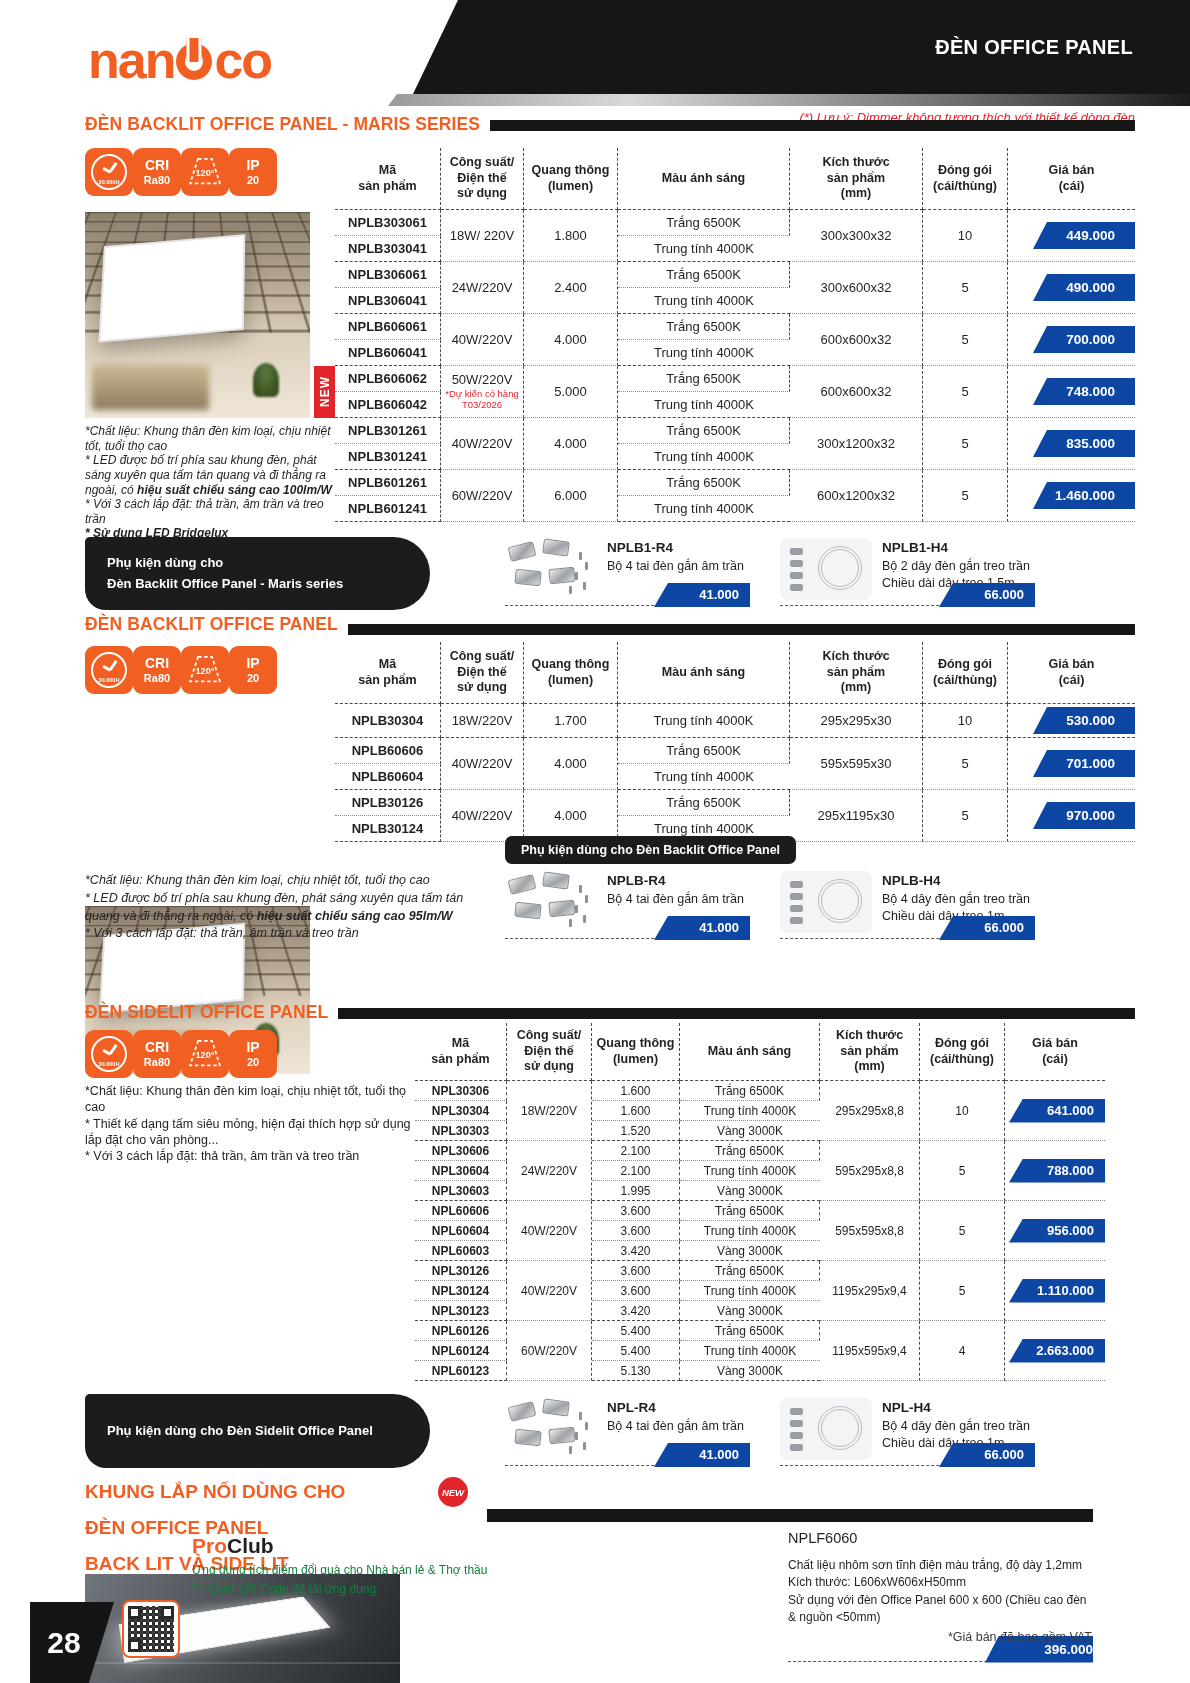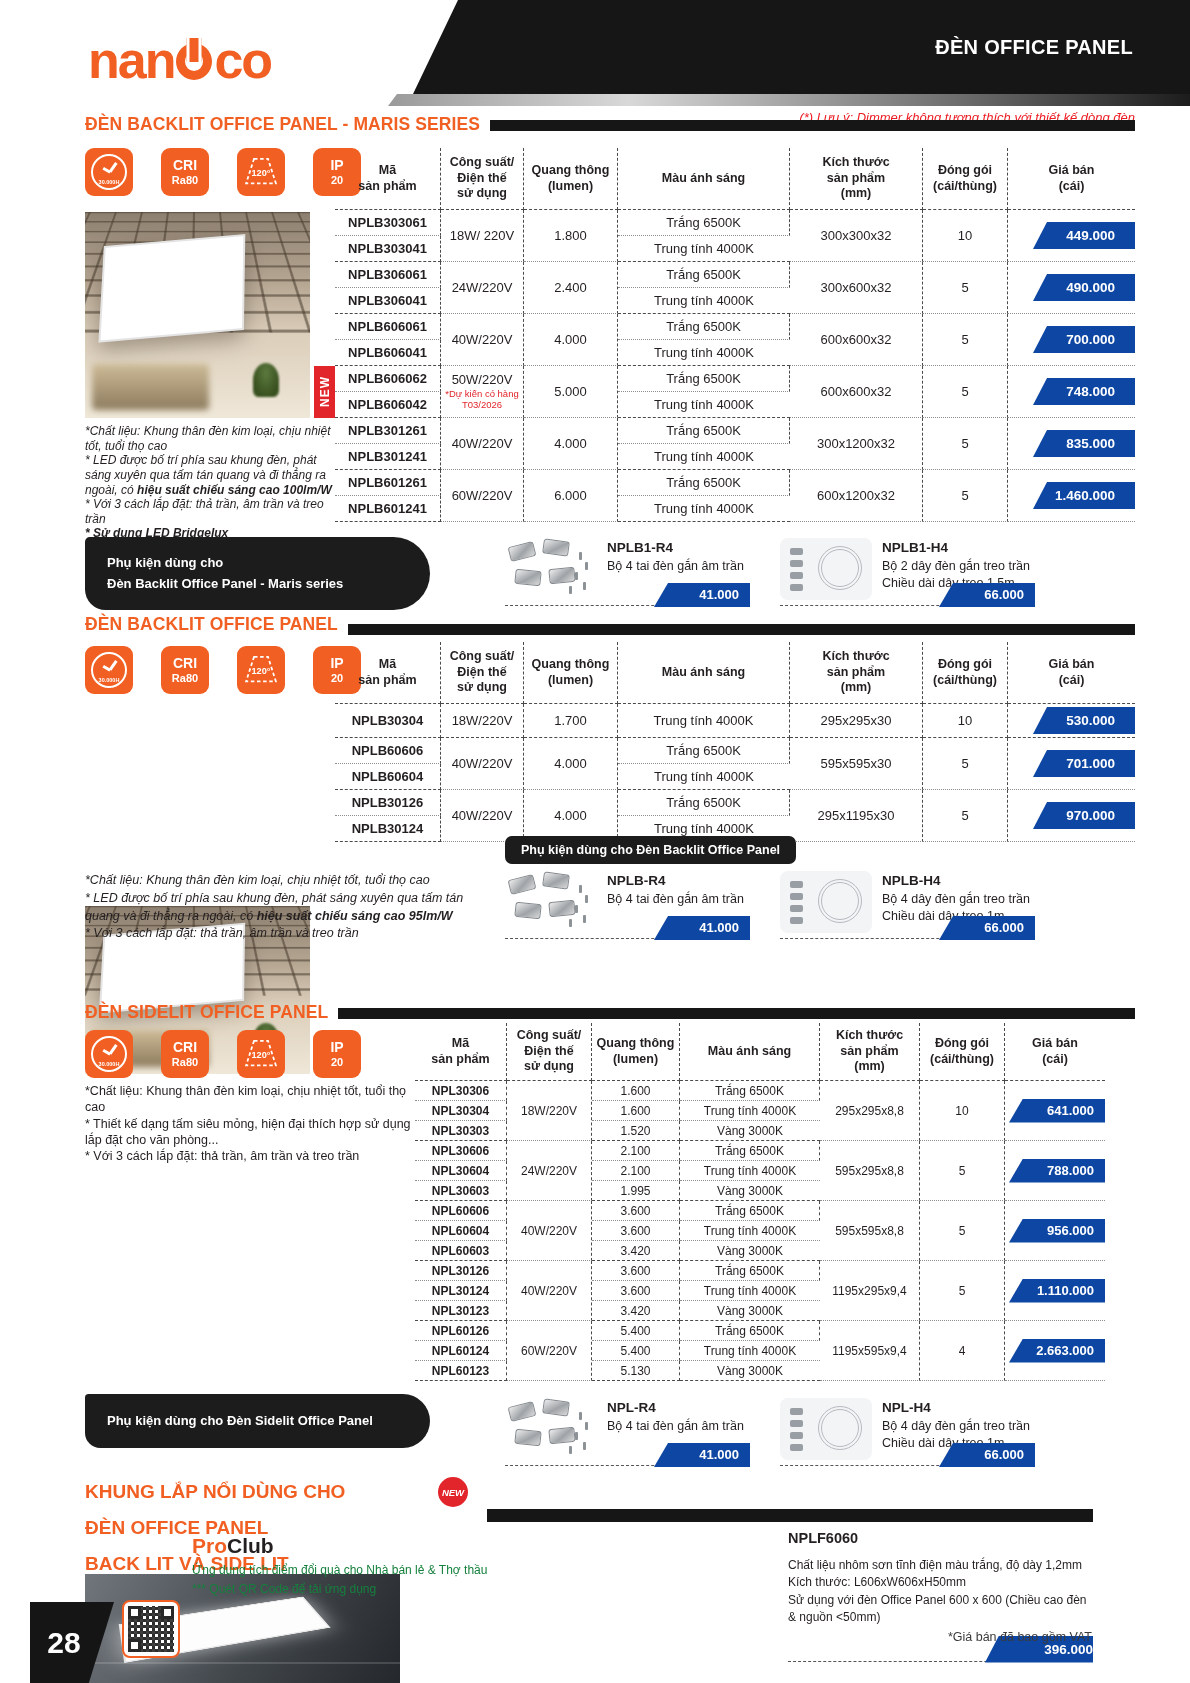--- a/index.html
+++ b/index.html
@@ -16,21 +16,21 @@
   .pwr::before { content:""; position:absolute; inset:0; border:9px solid var(--accent); border-radius:50%; }
   .pwr::after { content:""; position:absolute; left:50%; top:-5px; transform:translateX(-50%); width:9px; height:24px; background:var(--accent); border-left:3.5px solid #fff; border-right:3.5px solid #fff; }
   .dimmer-note { right:55px; top:110px; color:var(--note-red); font-style:italic; font-size:13px; font-weight:500; }
 
   
   .sec-title { display:flex; align-items:center; gap:10px; width:1050px; }
   .sec-title-text { color:var(--accent); font-weight:800; font-size:17.5px; white-space:nowrap; letter-spacing:.1px; }
   .sec-title .bar { flex:1; height:11px; background:var(--bar-black); margin-top:2px; }
 
   
-  .ficons { display:flex; gap:28px; }
+  .ficons { display:flex; gap:0; }
   .fi { width:48px; height:48px; background:var(--accent); border-radius:9px; color:#fff; display:flex; flex-direction:column; align-items:center; justify-content:center; text-align:center; }
   .fi .t1 { font-weight:bold; font-size:14px; line-height:1.1; }
   .fi .t2 { font-weight:bold; font-size:11px; line-height:1.1; }
   .clk { position:relative; width:36px; height:36px; border:2.5px solid #fff; border-radius:50%; }
   .clk::before { content:""; position:absolute; left:50%; top:50%; width:2.5px; height:11px; background:#fff; transform-origin:top center; transform:rotate(215deg); }
   .clk::after  { content:""; position:absolute; left:50%; top:50%; width:2.5px; height:8px;  background:#fff; transform-origin:top center; transform:rotate(120deg); }
   .clk span { position:absolute; left:0; right:0; bottom:3px; font-size:5.5px; font-weight:bold; }
 
   
   .photo { overflow:hidden; position:relative; }
@@ -88,21 +88,21 @@
   .clip { position:absolute; width:26px; height:15px; background:linear-gradient(145deg,#ececec,#9fa3a7 55%,#d9d9d9); border:1px solid #84898e; border-radius:3px; }
   .screw { position:absolute; width:3px; height:8px; background:#8d9297; border-radius:1px; }
   .ring { position:absolute; right:10px; top:8px; width:44px; height:44px; border:4px double #b6babf; border-radius:50%; }
   .part { position:absolute; left:10px; width:13px; height:7px; background:#989ea3; border-radius:2px; }
 
   
   .frame-title { color:var(--accent); font-weight:800; font-size:19px; line-height:1; }
   .new-circle { position:absolute; width:30px; height:30px; border-radius:50%; background:var(--new-red); color:#fff; font-size:9.5px; font-weight:bold; font-style:italic; display:flex; align-items:center; justify-content:center; }
   .frame-bar { background:var(--bar-black); }
   .frame-text { font-size:12px; line-height:1.45; }
-  .frame-text .fcode { font-weight:bold; font-size:14.5px; margin-bottom:8px; }
+  .frame-text .fcode { font-weight:normal; font-size:14.5px; margin-bottom:8px; }
   .frame-block { border-bottom:1.5px dashed #555; padding-bottom:34px; }
   .frame-block .badge { position:absolute; right:0; bottom:-2px; width:108px; height:27px; line-height:27px; font-size:13.5px; }
 
   
   .pagenum { background:#151515; clip-path:polygon(0 0,100% 0,70% 100%,0 100%); color:#fff; font-weight:bold; font-size:30px; display:flex; align-items:center; justify-content:center; padding-right:16px; }
   .qr { border:2px solid var(--accent); border-radius:8px; background:#fff; padding:4px; }
   .qr .mod { width:100%; height:100%; background-image:repeating-linear-gradient(0deg,#161616 0 3px,transparent 3px 6px),repeating-linear-gradient(90deg,#161616 0 3px,transparent 3px 6px); background-blend-mode:screen; position:relative; opacity:.9; }
   .qr .eye { position:absolute; width:13px; height:13px; border:3px solid #111; background:#fff; }
   .proclub-brand { font-size:21px; font-weight:800; }
   .proclub-brand .pro { color:var(--accent); } .proclub-brand .club { color:#231f20; }
@@ -701,21 +701,21 @@
           </tr>
           <tr>
             <td class="c-code">NPL60123</td>
             <td>5.130</td>
             <td>Vàng 3000K</td>
           </tr>
         </tbody>
       </table>
     </div>
 
-  <div class="abs accbox" style="left:85px; top:1394px; width:345px; height:54px;">
+  <div class="abs accbox" style="left:85px; top:1394px; width:345px; height:74px;">
     <span>Phụ kiện dùng cho Đèn Sidelit Office Panel</span>
   </div>
   <div class="accrow" id="accrow3" style="left:505px; top:1396px; width:530px; height:70px;">
       <div class="accitem" style="left: 0px; width: 245px;">
         <div class="aphoto">
           <span class="clip" style="left: 4px; top: 6px; transform: rotate(-14deg);"></span>
           <span class="clip" style="left: 38px; top: 2px; transform: rotate(8deg);"></span>
           <span class="clip" style="left: 10px; top: 32px; transform: rotate(6deg);"></span>
           <span class="clip" style="left: 44px; top: 30px; transform: rotate(-6deg);"></span>
           <span class="screw" style="left: 74px; top: 14px;"></span>

